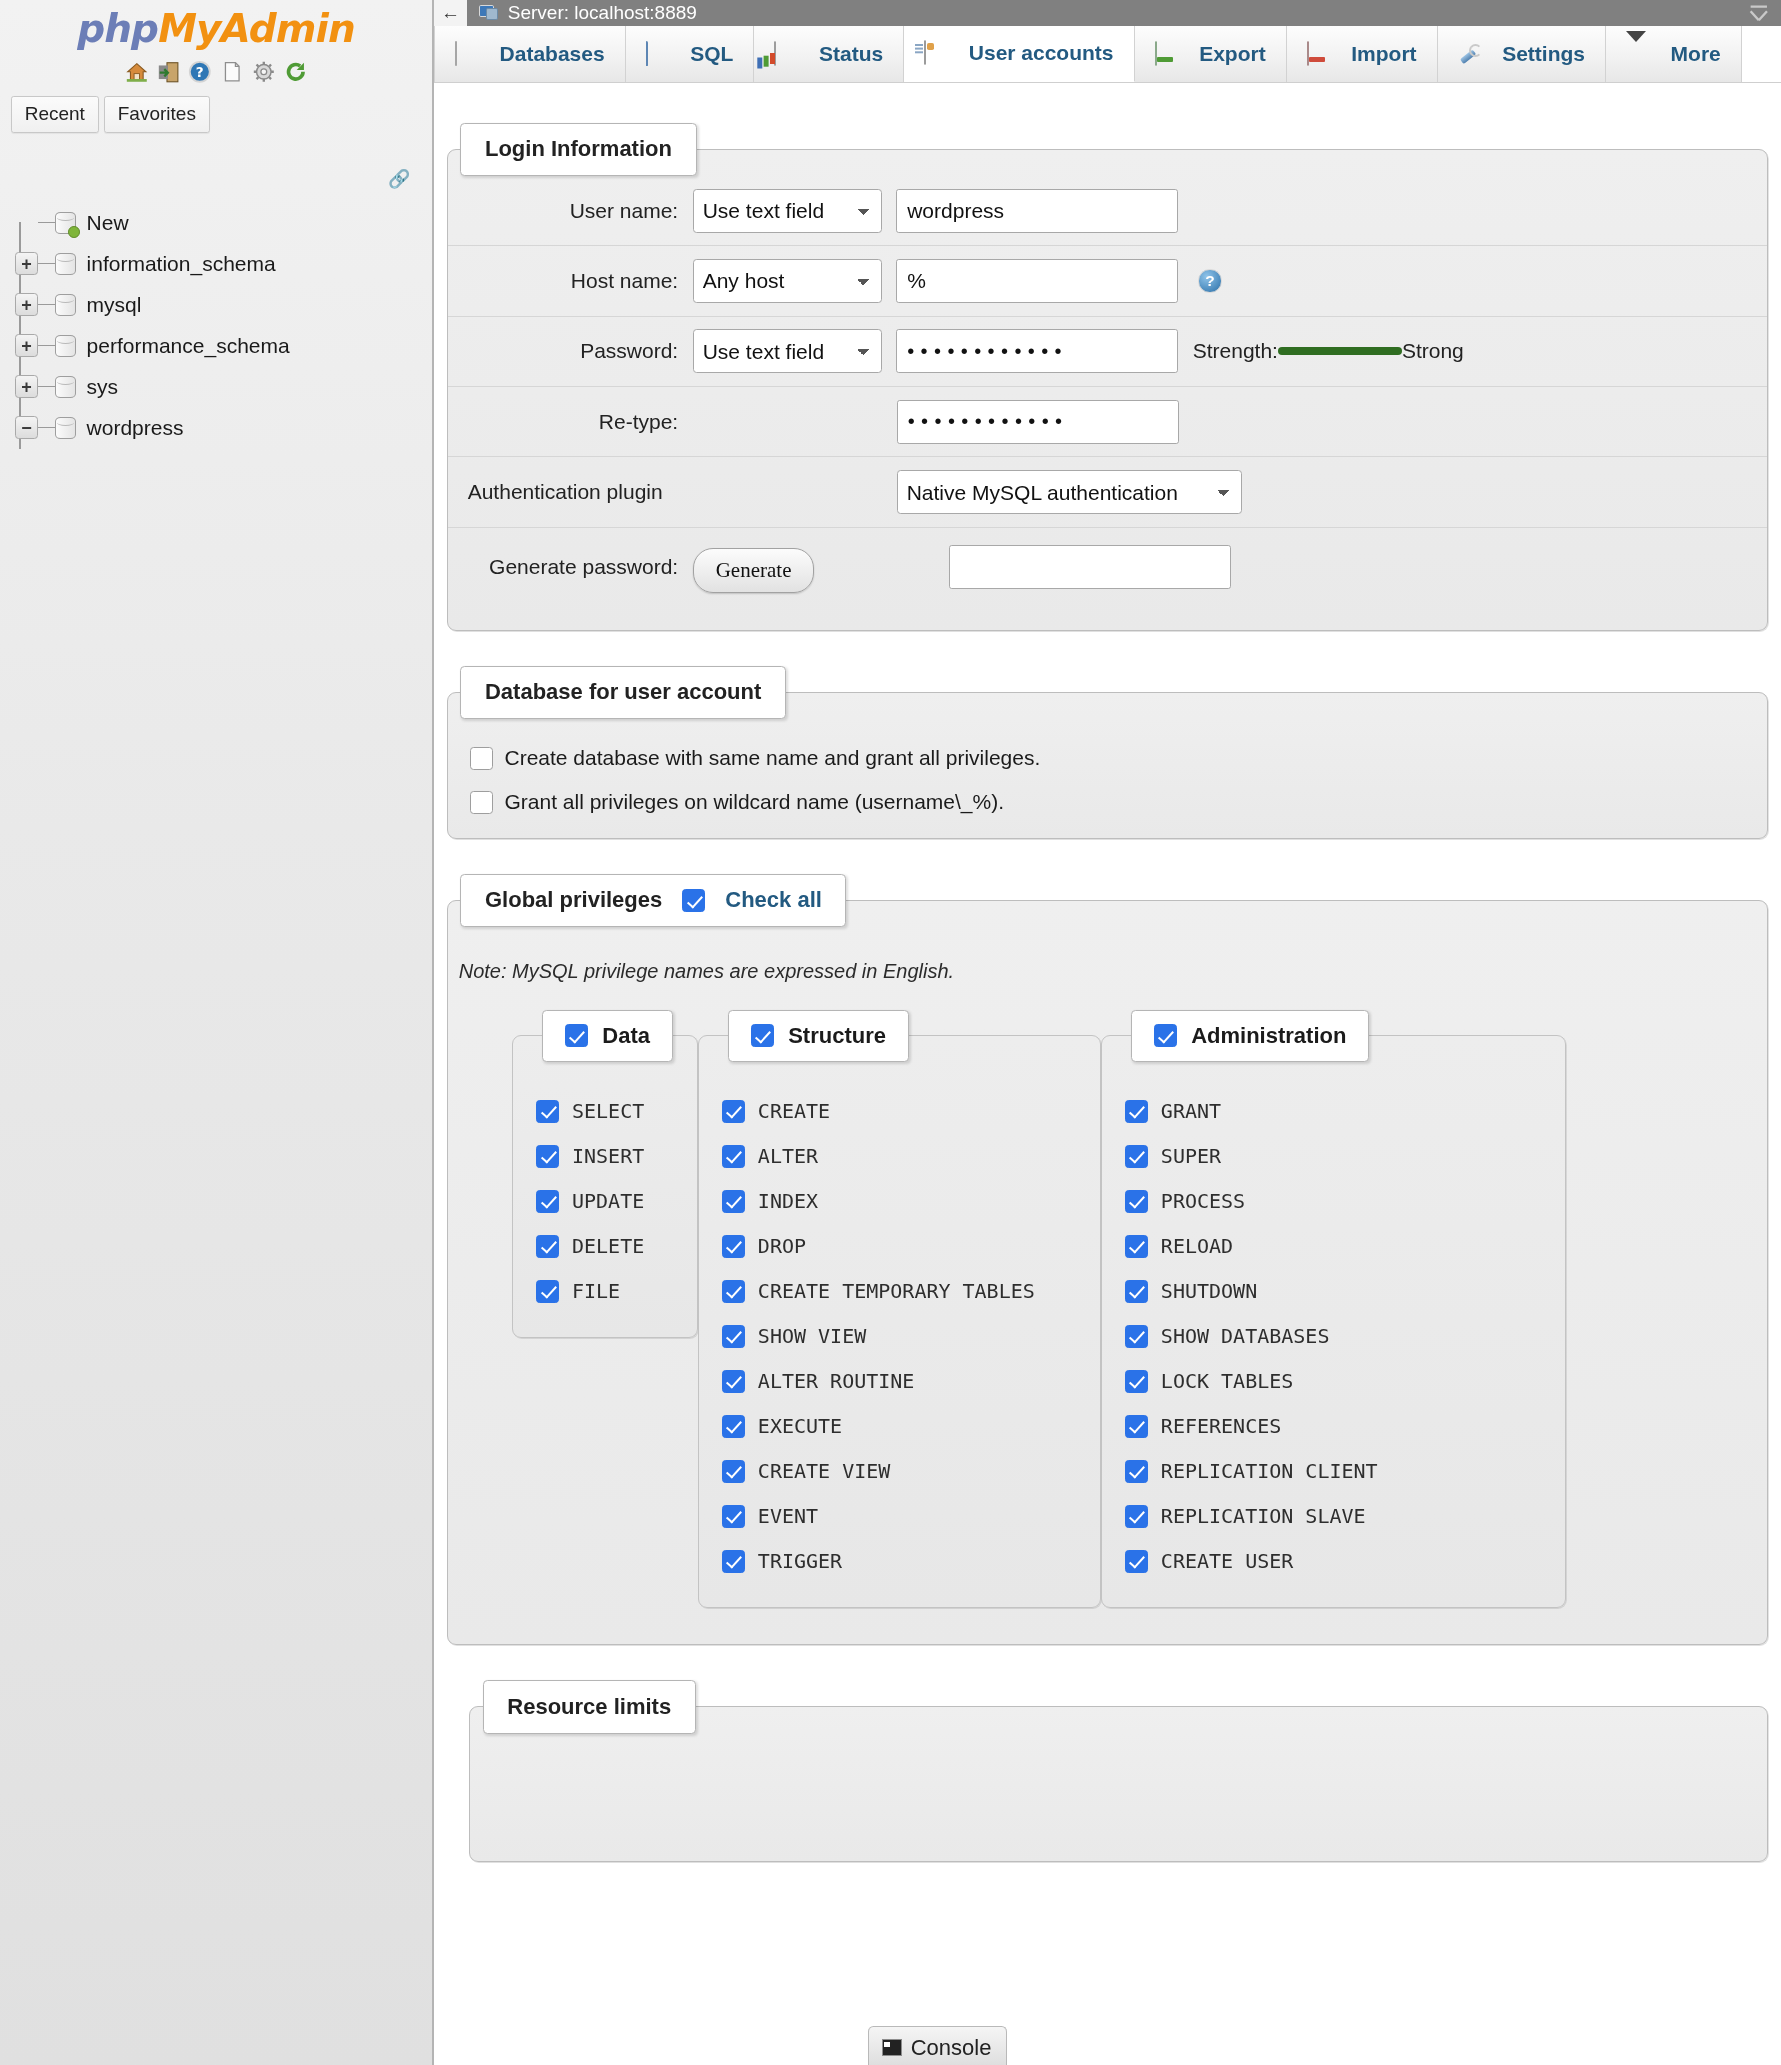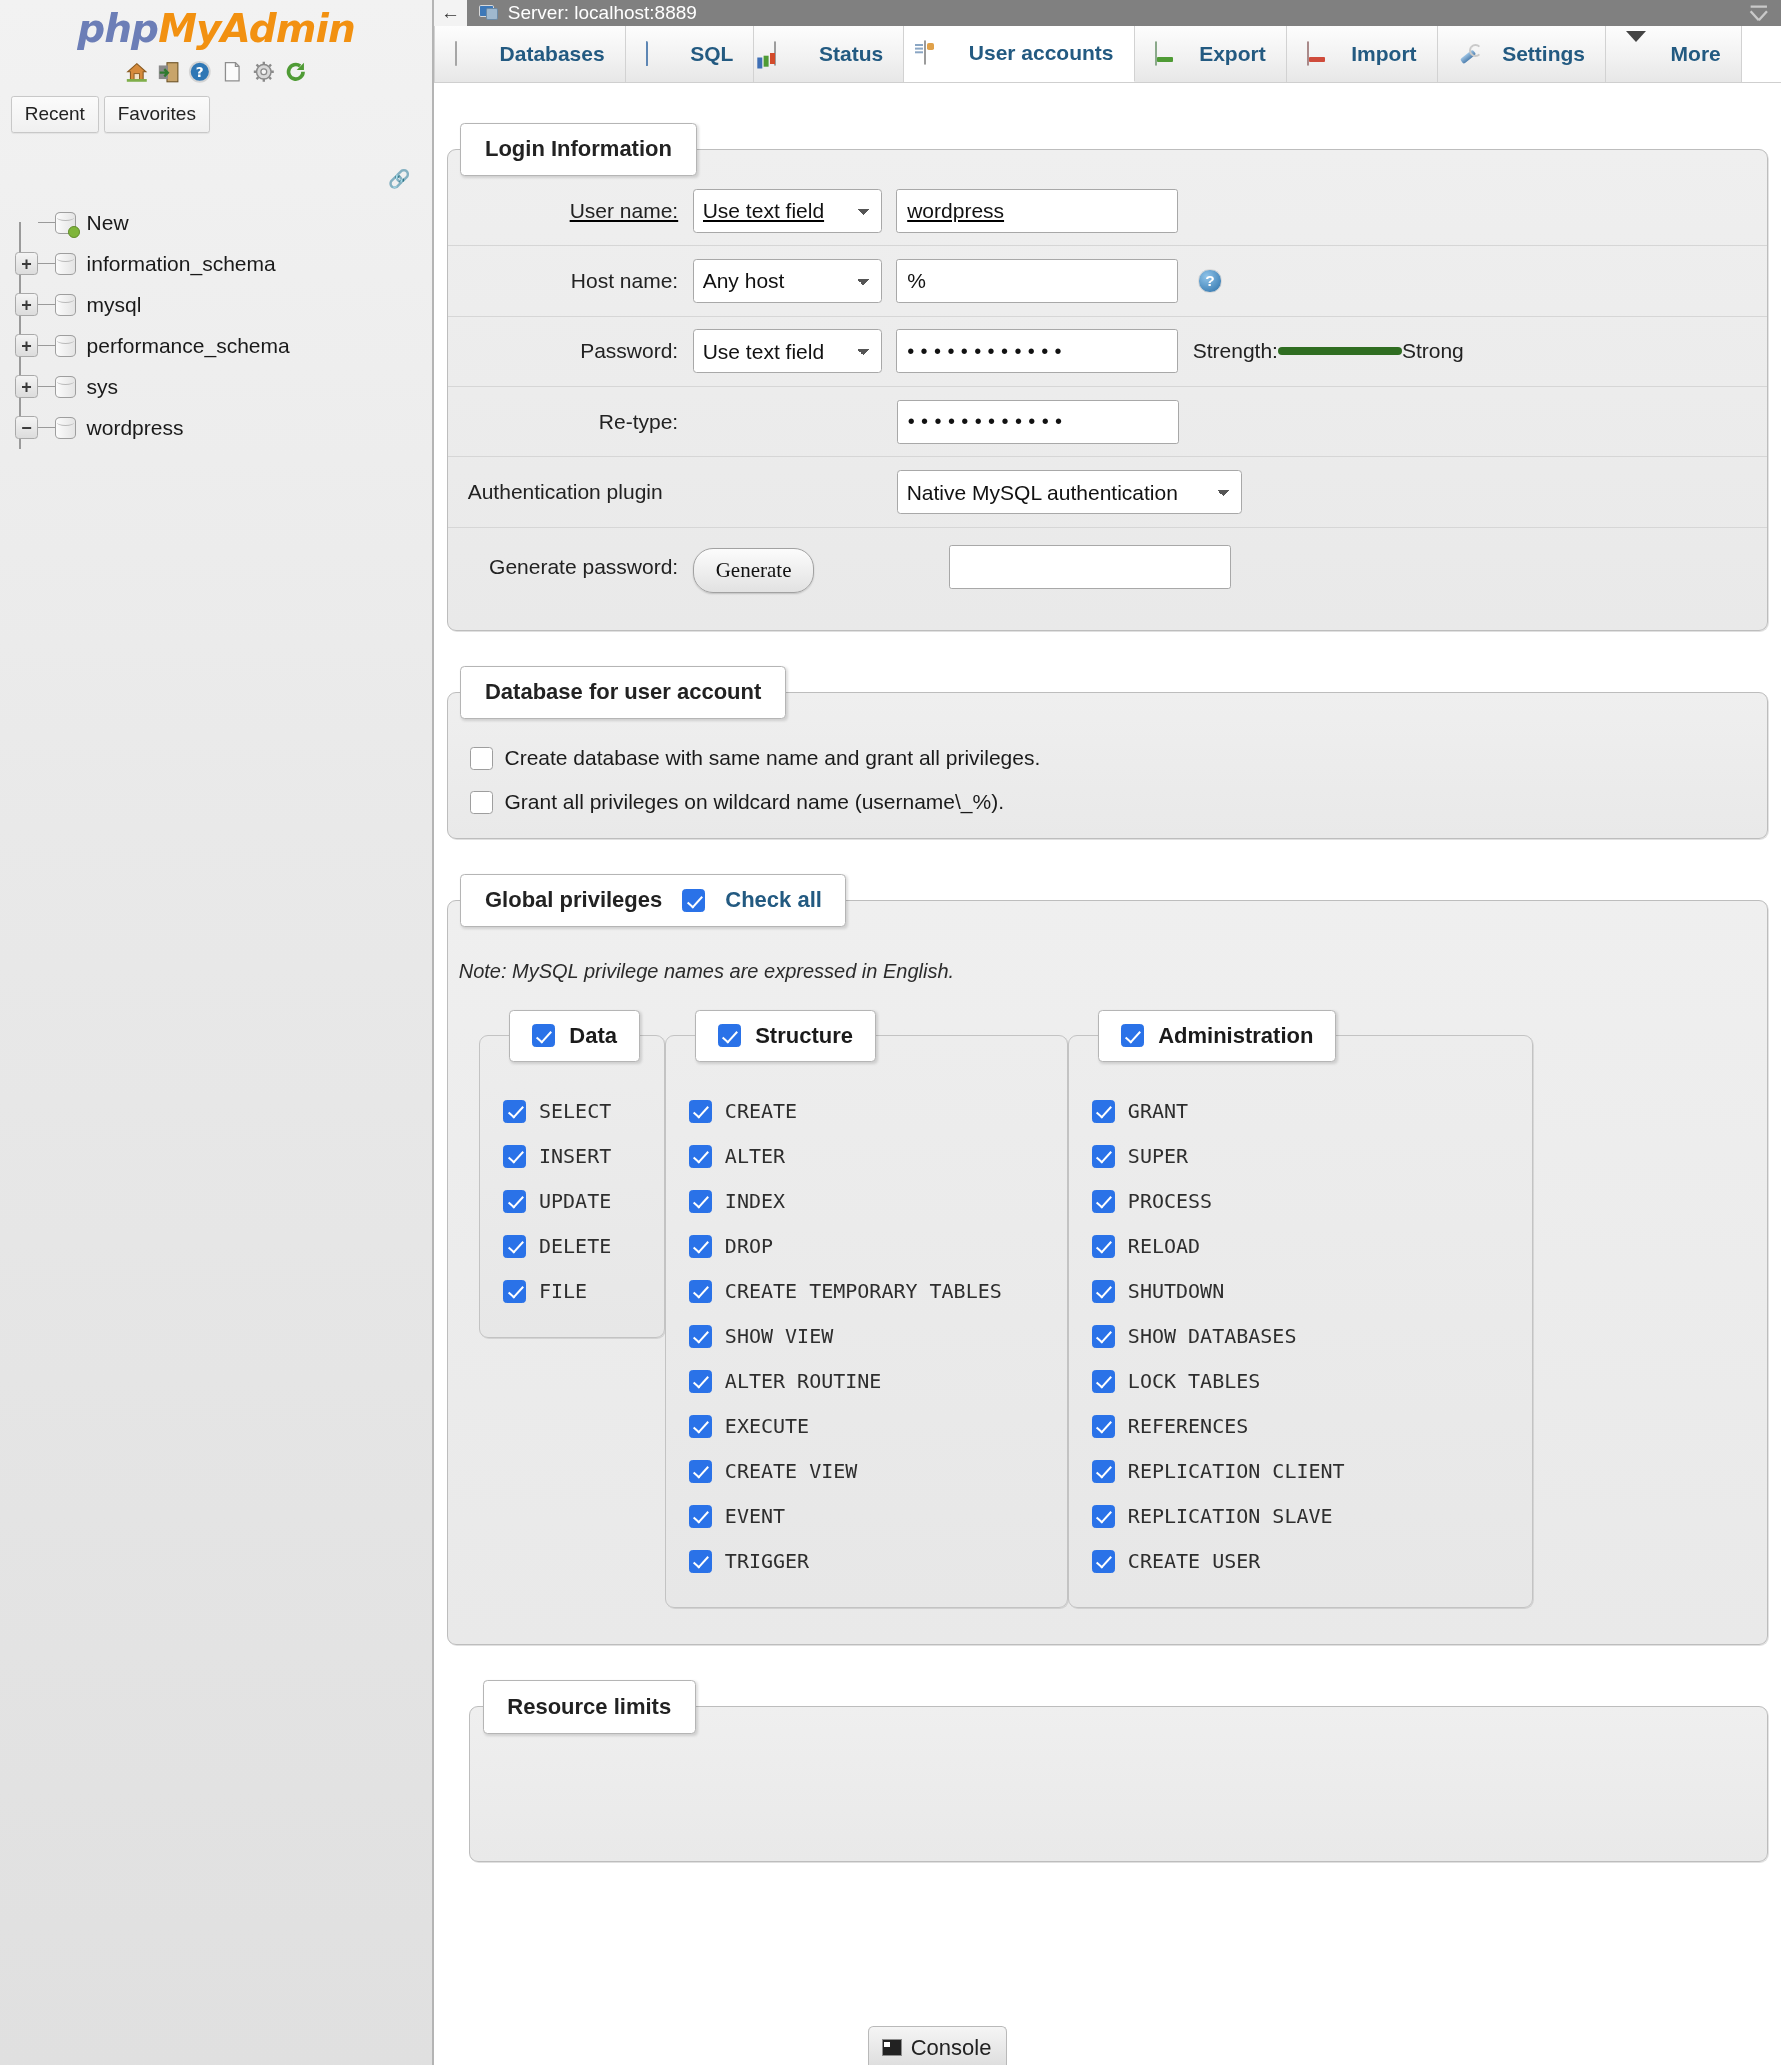--- a/index.html
+++ b/index.html
@@ -177,21 +177,21 @@
     font-size: 22px; font-weight: bold; color: #222;
     box-shadow: 1.8px 1.8px 2.7px rgba(0,0,0,.13);
     display: flex; align-items: center; gap: 20px;
   }
 
   .frow {
     display: flex; align-items: center;
     padding: 12.7px 0 12.7px 0;
     border-top: 0.9px solid #d6d6d6;
   }
-  .frow.first { border-top: none; text-decoration: underline; }
+  .frow.first { border-top: none; }
   .flabel {
     width: 245px; text-align: right; padding-right: 14.5px;
     font-size: 21px; color: #222;
   }
   .flabel.wide { width: 245px; text-align: left; padding-left: 20px; }
 
   select.sel {
     font-family: "Liberation Sans", sans-serif;
     font-size: 21px; color: #111;
     padding: 8.2px 9px; height: 44px;
@@ -262,21 +262,21 @@
   .dbopt { padding-left: 22px; margin-top: 20px; }
   .dbopt:first-of-type { margin-top: 27px; }
 
   .note {
     font-style: italic; font-size: 20px; color: #2b2b2b;
     padding: 33px 0 0 11px;
   }
 
   
   .privwrap {
-    display: flex; align-items: flex-start; gap: 0; padding: 27px 0 0 31px;
+    display: flex; align-items: flex-start; gap: 0; padding: 27px 0 0 31px; margin-left: 33px;
   }
   fieldset.privbox {
     border: 0.9px solid #c3c3c3; border-radius: 9px;
     background: linear-gradient(to bottom,#ededed,#e7e7e7);
     padding: 0 23.6px 23.6px 23.6px; margin: 0;
     box-shadow: 0.9px 0.9px 0 rgba(0,0,0,.10);
   }
   legend.privlegend {
     background: #fff; border: 0.9px solid #b5b5b5; border-radius: 4.5px;
     padding: 11.8px 22px; margin-left: 5.5px;

